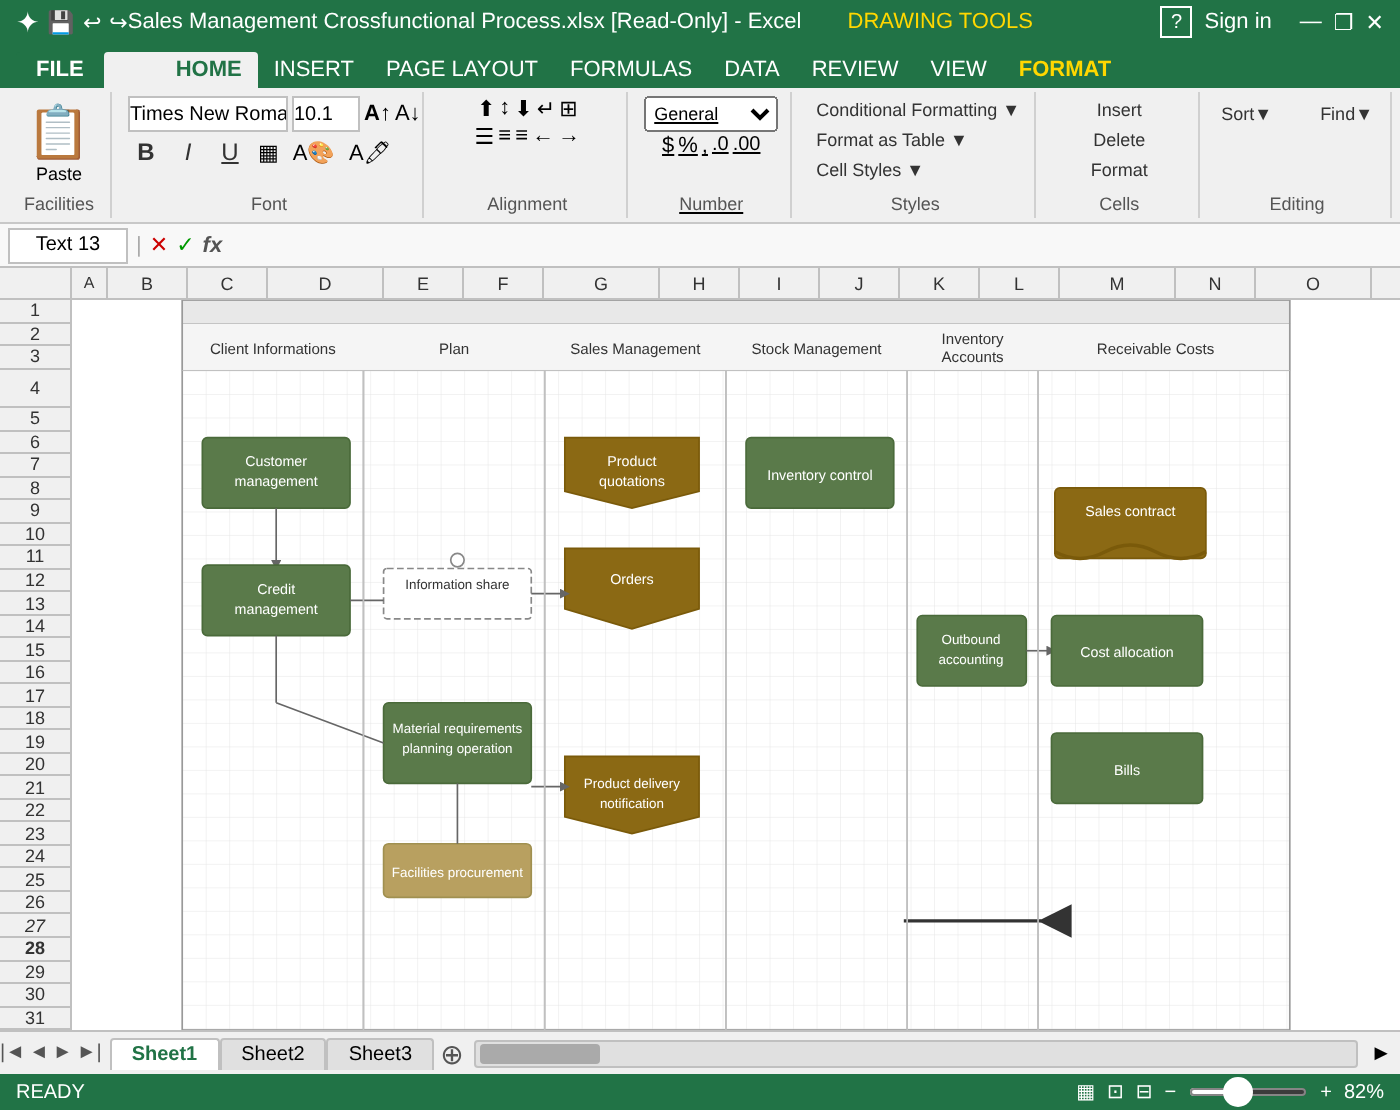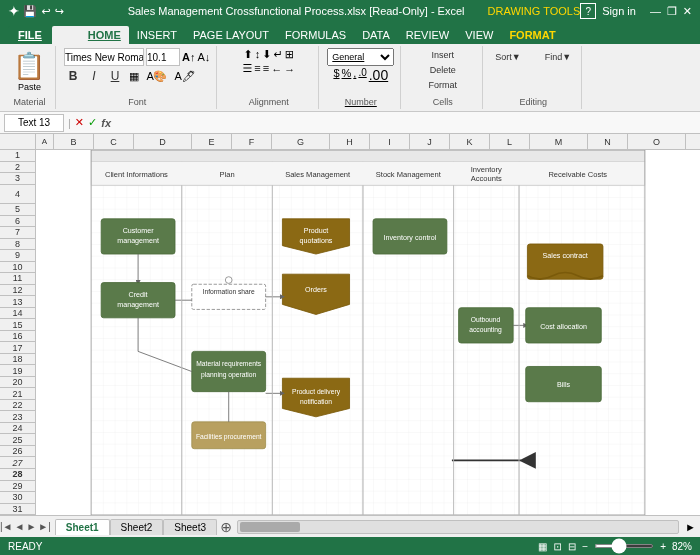--- a/index.html
+++ b/index.html
@@ -1,27 +1,27 @@
 <!DOCTYPE html>
 <html><head>
   <meta charset="utf-8">
   <style>
     * { box-sizing: border-box; margin: 0; padding: 0; }
     body { font-family: 'Segoe UI', Arial, sans-serif; font-size: 11px; background: #f0f0f0; overflow: hidden; width: 700px; height: 555px; }
 
     
     .title-bar { background: #217346; height: 22px; display: flex; align-items: center; justify-content: space-between; padding: 0 8px; color: white; font-size: 11px; }
     .title-bar-left { display: flex; align-items: center; gap: 4px; }
-    .title-bar-center { flex: 1; text-align: right; font-size: 11px; }
+    .title-bar-center { flex: 1; text-align: left; font-size: 11px; }
     .title-bar-right { display: flex; align-items: center; gap: 6px; font-size: 11px; }
 
     
     .ribbon-tabs { background: #217346; display: flex; align-items: flex-end; padding: 0 8px; height: 22px; }
     .ribbon-tab { padding: 3px 8px; font-size: 11px; color: white; cursor: pointer; border-radius: 2px 2px 0 0; }
-    .ribbon-tab.active { background: #f0f0f0; color: #217346; font-weight: 600; text-decoration: underline; }
+    .ribbon-tab.active { background: #f0f0f0; color: #217346; font-weight: 600; }
 
     
     .ribbon { background: #f0f0f0; border-bottom: 1px solid #c8c8c8; display: flex; align-items: stretch; padding: 2px 4px; gap: 2px; height: 68px; }
     .ribbon-group { border-right: 1px solid #d0d0d0; padding: 2px 6px; display: flex; flex-direction: column; align-items: center; min-width: 50px; }
     .ribbon-group-label { font-size: 9px; color: #555; margin-top: auto; padding-top: 2px; }
     .ribbon-group-content { display: flex; align-items: center; gap: 2px; flex: 1; }
     .rb-small-btn { background: transparent; border: 1px solid transparent; cursor: pointer; padding: 1px 3px; font-size: 9px; border-radius: 2px; white-space: nowrap; color: #333; }
     .paste-btn { display: flex; flex-direction: column; align-items: center; }
     .font-select { width: 80px; height: 18px; font-size: 10px; border: 1px solid #c0c0c0; }
     .font-size-select { width: 34px; height: 18px; font-size: 10px; border: 1px solid #c0c0c0; }
@@ -95,21 +95,21 @@
 
 <div class="ribbon">
 
   <div class="ribbon-group" style="min-width:52px;">
     <div class="ribbon-group-content">
       <div class="paste-btn" style="cursor:pointer;display:flex;flex-direction:column;align-items:center;">
         <span style="font-size:26px;">📋</span>
         <span style="font-size:9px;">Paste</span>
       </div>
     </div>
-    <div class="ribbon-group-label">Material</div>
+    <div class="ribbon-group-label">Facilities</div>
   </div>
 
   <div class="ribbon-group" style="min-width:140px;">
     <div class="font-controls" style="width:100%;">
       <div class="font-row">
         <input type="text" class="font-select" value="Times New Roma" style="">
         <input type="text" class="font-size-select" value="10.1" style="">
         <span style="cursor:pointer;font-size:11px;font-weight:bold;">A↑</span>
         <span style="cursor:pointer;font-size:11px;">A↓</span>
       </div>
@@ -146,26 +146,34 @@
   </div>
 
   <div class="ribbon-group" style="min-width:80px;text-decoration:underline;">
     <div class="ribbon-group-content" style="flex-direction:column;gap:1px;width:100%;">
       <select style="width:100%;height:18px;font-size:9px;"><option>General</option></select>
       <div style="display:flex;gap:2px;">
         <span style="cursor:pointer;font-size:11px;">$</span>
         <span style="cursor:pointer;font-size:11px;">%</span>
         <span style="cursor:pointer;font-size:11px;">,</span>
         <span style="cursor:pointer;font-size:10px;">.0</span>
-        <span style="cursor:pointer;font-size:14px;">.00</span>
+        <span style="cursor:pointer;font-size:10px;">.00</span>
       </div>
     </div>
     <div class="ribbon-group-label">Number</div>
   </div>
 
+  <div class="ribbon-group" style="min-width:120px;">
+    <div class="ribbon-group-content" style="flex-direction:column;gap:1px;width:100%;">
+      <button class="rb-small-btn" style="width:100%;text-align:left;">Conditional Formatting ▼</button>
+      <button class="rb-small-btn" style="width:100%;text-align:left;">Format as Table ▼</button>
+      <button class="rb-small-btn" style="width:100%;text-align:left;">Cell Styles ▼</button>
+    </div>
+    <div class="ribbon-group-label">Styles</div>
+  </div>
 
   <div class="ribbon-group" style="min-width:80px;">
     <div class="ribbon-group-content" style="flex-direction:column;gap:1px;">
       <button class="rb-small-btn">Insert</button>
       <button class="rb-small-btn">Delete</button>
       <button class="rb-small-btn">Format</button>
     </div>
     <div class="ribbon-group-label">Cells</div>
   </div>
 

